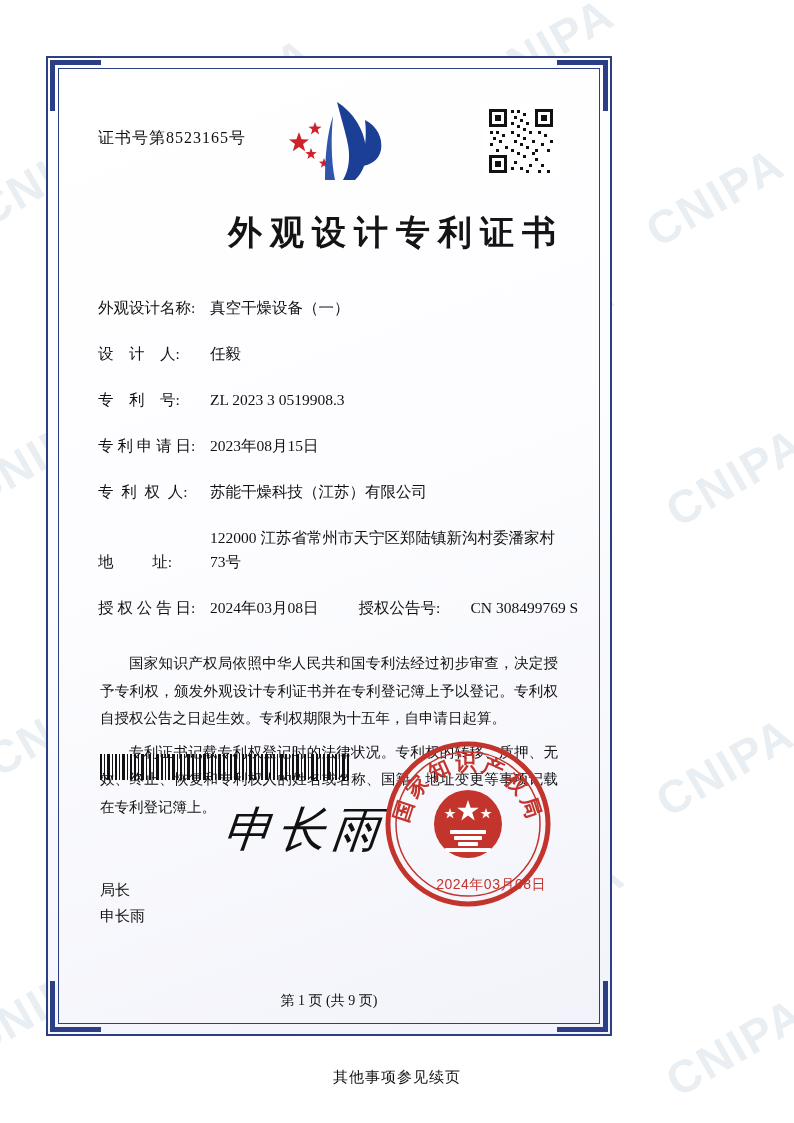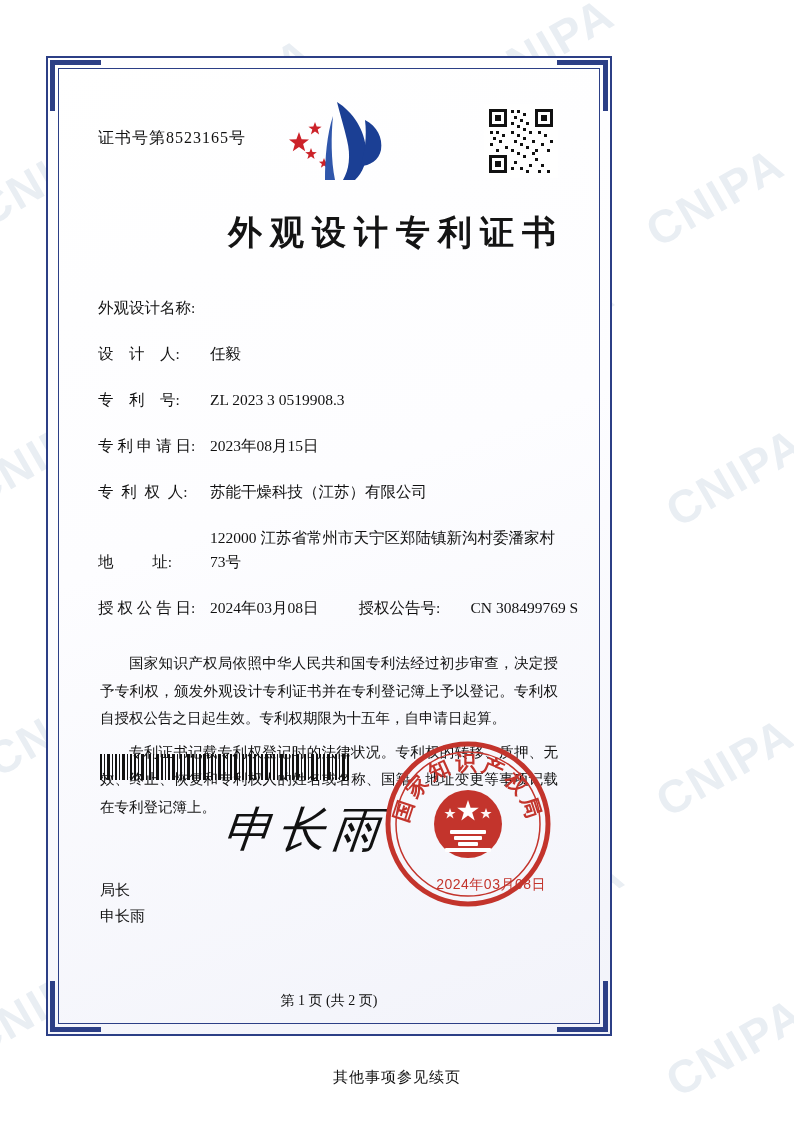--- a/index.html
+++ b/index.html
@@ -349,20 +349,21 @@
         </svg>
       </div>
     </div>
 
     <div class="title">外观设计专利证书</div>
 
     <div class="fields">
 
       <div class="field">
         <span class="lbl">外观设计名称:</span>
+        <span class="val">真空干燥设备（一）</span>
       </div>
 
       <div class="field">
         <span class="lbl">设    计    人:</span>
         <span class="val">任毅</span>
       </div>
 
       <div class="field">
         <span class="lbl">专    利    号:</span>
         <span class="val">ZL 2023 3 0519908.3</span>
@@ -499,18 +500,18 @@
             <path id="arcTop" d="M 26 92 A 60 60 0 0 1 146 92" fill="none"></path>
           </defs>
           <text font-family="'Liberation Serif', serif" font-size="21" font-weight="bold" fill="#c3342c" letter-spacing="4">
             <textPath href="#arcTop" startOffset="50%" text-anchor="middle">国家知识产权局</textPath>
           </text>
         </svg>
       </div>
       <div class="seal-date">2024年03月08日</div>
     </div>
 
-    <div class="page-no">第 1 页 (共 2 页)</div>
+    <div class="page-no">第 1 页 (共 9 页)</div>
 
   </div>
 </div>
 
 <div class="footer-note">其他事项参见续页</div>
 
 </body></html>

